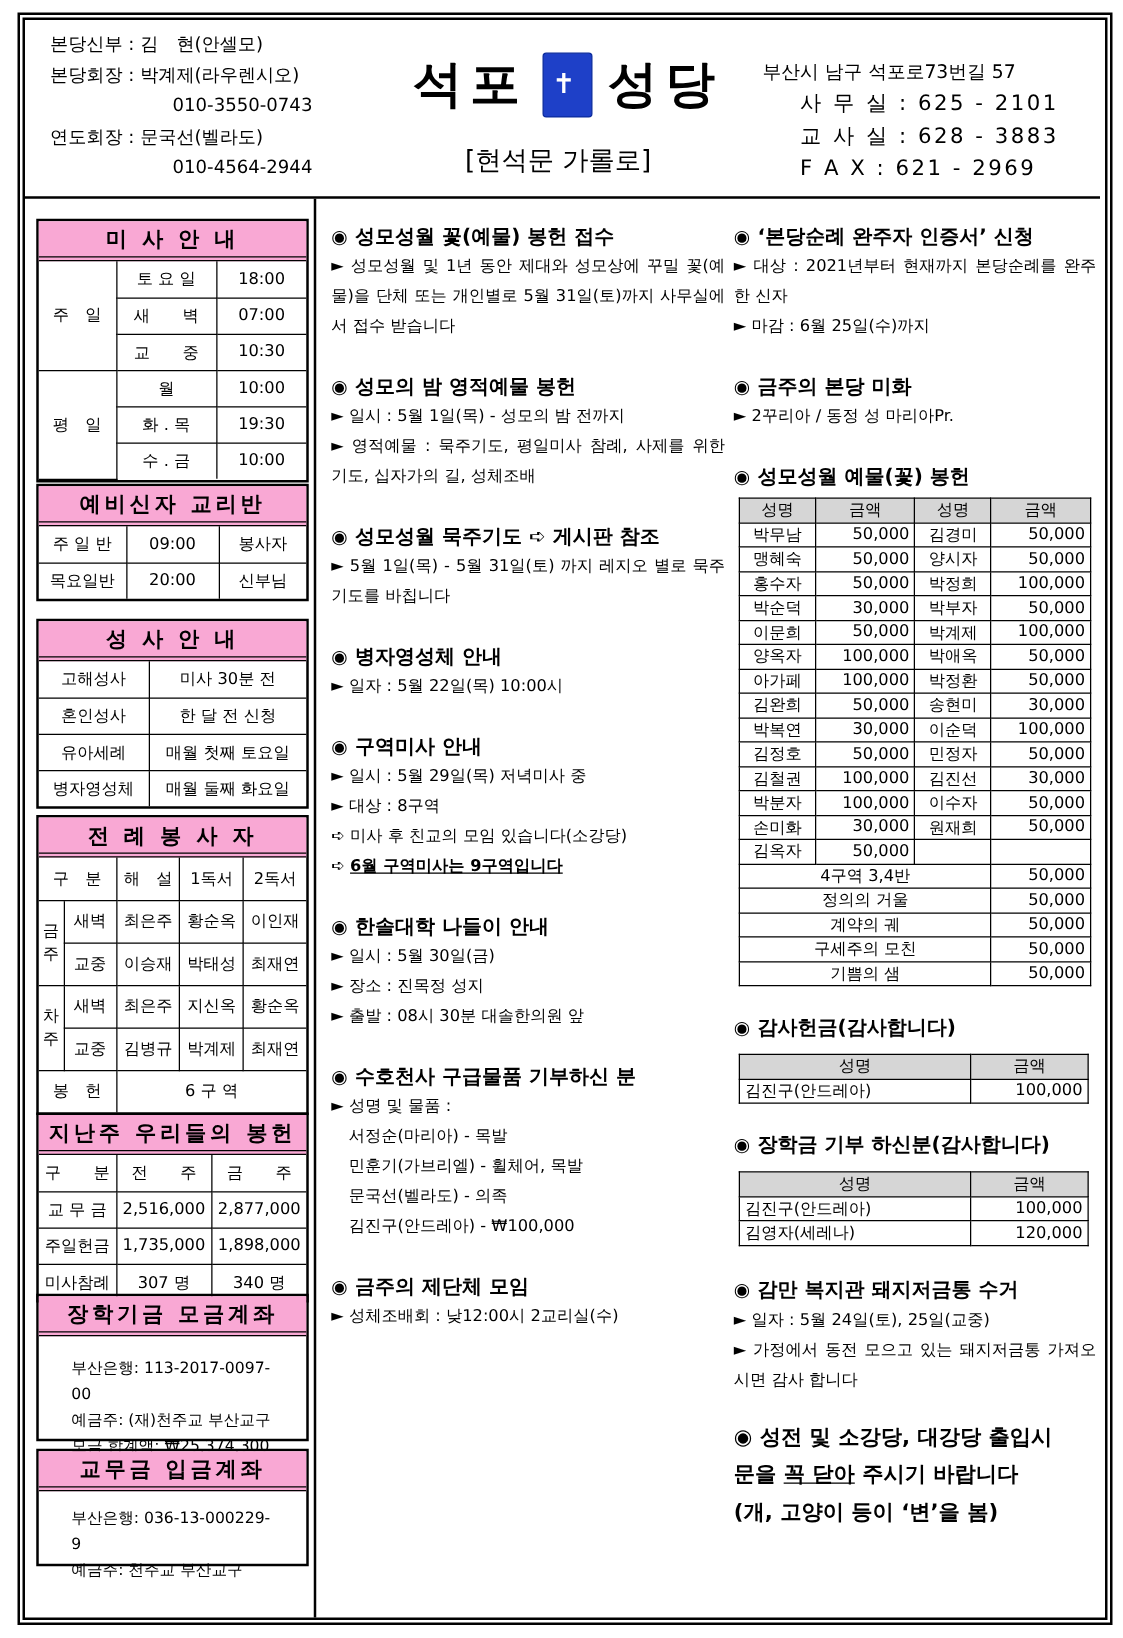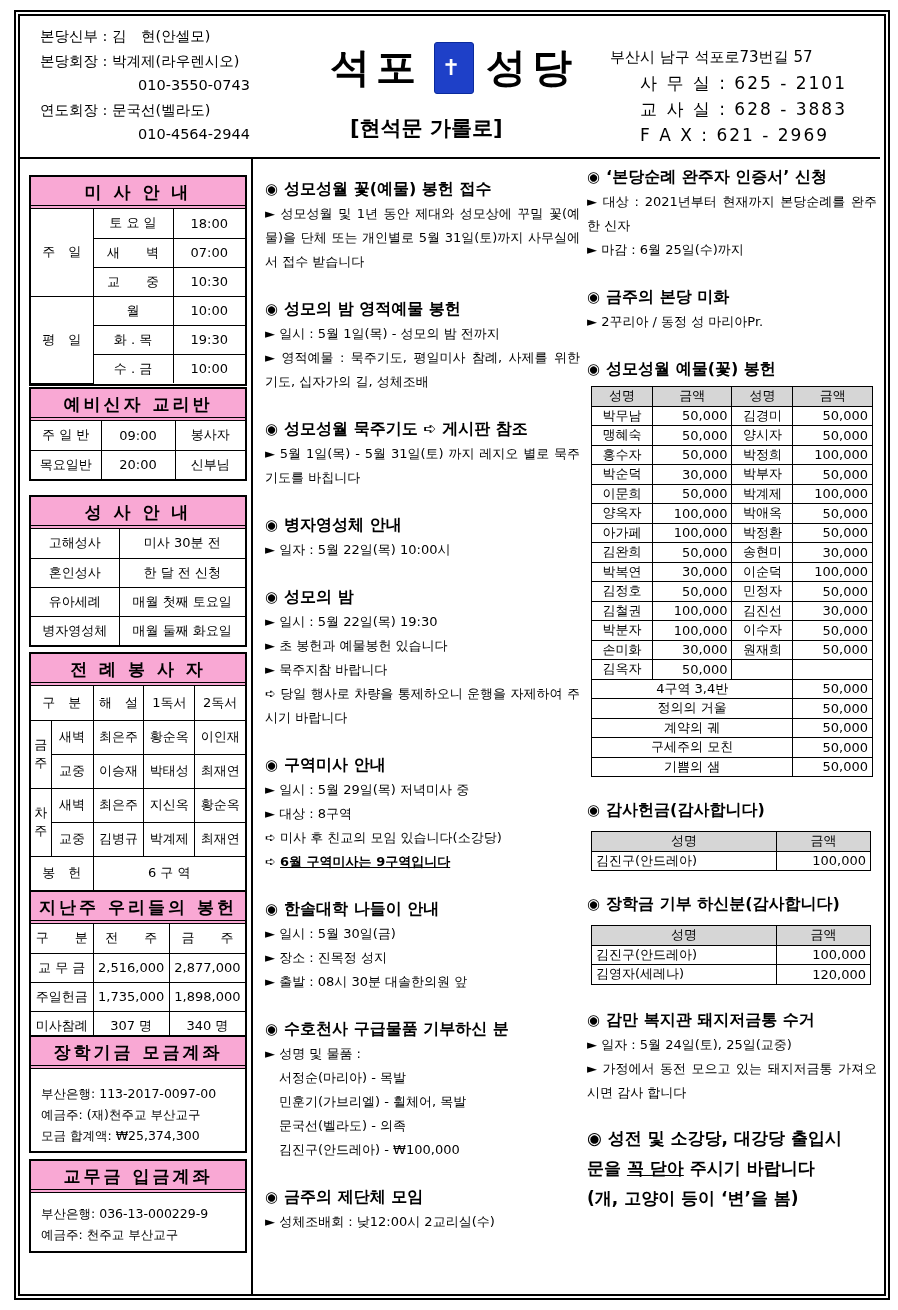--- a/index.html
+++ b/index.html
@@ -3,35 +3,35 @@
 <meta charset="utf-8">
 <style>
 *{box-sizing:border-box;margin:0;padding:0}
 body{width:898px;height:1310px;background:#fff;font-family:"DejaVu Sans",sans-serif;color:#000;position:relative;overflow:hidden}
 .frame{position:absolute;left:14px;top:10px;width:876px;height:1290px;border:5px double #000;border-width:6px}
 .header{position:absolute;left:0;top:0;width:860px;height:143px;border-bottom:2px solid #000}
 .hl{position:absolute;left:20px;top:8px;font-size:14.5px;line-height:24.5px;font-family:"DejaVu Sans",sans-serif}
 .hl .ph{padding-left:98px}
 .title{position:absolute;left:310px;top:24px;font-size:40px;font-weight:bold;letter-spacing:6px;display:flex;align-items:center;gap:12px}
 .logo{width:40px;height:52px;background:#1e40c8;border:1px solid #0a2a9c;display:flex;align-items:center;justify-content:center;color:#fff;font-size:22px;border-radius:3px}
-.subtitle{position:absolute;left:330px;top:98px;font-size:21px;font-weight:bold}
+.subtitle{position:absolute;left:352px;top:98px;font-size:21px;font-weight:normal}
 .hr{position:absolute;left:590px;top:28px;font-size:15px;line-height:26px}
 .hr .ph{font-size:17px;letter-spacing:2px;padding-left:30px}
 .left{position:absolute;left:0;top:143px;width:233px;height:1135px;border-right:2px solid #000}
 .mid{position:absolute;left:245px;top:160px;width:315px}
-.right{position:absolute;left:567px;top:148px;width:290px}
+.right{position:absolute;left:567px;top:160px;width:290px}
 .box{position:absolute;left:9px;width:218px;border:2.5px solid #000}
 .box .bh{background:#f9a8d4;text-align:center;font-weight:bold;font-size:17px;border-bottom:4px double #000;height:32px;line-height:30px;letter-spacing:3px}
 table{border-collapse:collapse;width:100%}
 .box td{border:1px solid #000;text-align:center;font-size:13px;height:29px}
 .box table tr:first-child td{border-top:0}
 .box td:first-child{border-left:0}
 .box td:last-child{border-right:0}
 .box tr:last-child td{border-bottom:0}
-.acct{font-size:12.5px;line-height:21px;padding:14px 10px}
+.acct{font-size:12.5px;line-height:21px;padding:14px 26px}
 .sec{margin-bottom:22px}
 .sh{font-size:16px;font-weight:bold;line-height:26px;white-space:nowrap}
 .sh .bul{font-size:15px;margin-right:6px}
 .ln{font-size:13px;line-height:24px;text-align:justify}
 .ind{padding-left:14px}
 .u{text-decoration:underline;font-weight:bold}
 .dt{width:282px;margin:4px 0 6px 4px}
 .dt td{border:1px solid #000;font-size:13px;height:19.5px;padding:0 4px}
 .dt th{background:#d6d6d6;border:1px solid #000;font-size:13px;font-weight:normal;height:19.5px}
 .r{text-align:right}.c{text-align:center}
@@ -236,27 +236,20 @@
       </div>
       <div class="sec">
         <div class="sh"><span class="bul">◉</span>성모성월 묵주기도 ➪ 게시판 참조</div>
         <div class="ln">► 5월 1일(목) - 5월 31일(토) 까지 레지오 별로 묵주기도를 바칩니다</div>
       </div>
       <div class="sec">
         <div class="sh"><span class="bul">◉</span>병자영성체 안내</div>
         <div class="ln">► 일자 : 5월 22일(목) 10:00시</div>
       </div>
       <div class="sec">
-        <div class="sh"><span class="bul">◉</span>성모의 밤</div>
-        <div class="ln">► 일시 : 5월 22일(목) 19:30</div>
-        <div class="ln">► 초 봉헌과 예물봉헌 있습니다</div>
-        <div class="ln">► 묵주지참 바랍니다</div>
-        <div class="ln">➪ 당일 행사로 차량을 통제하오니 운행을 자제하여 주시기 바랍니다</div>
-      </div>
-      <div class="sec">
         <div class="sh"><span class="bul">◉</span>구역미사 안내</div>
         <div class="ln">► 일시 : 5월 29일(목) 저녁미사 중</div>
         <div class="ln">► 대상 : 8구역</div>
         <div class="ln">➪ 미사 후 친교의 모임 있습니다(소강당)</div>
         <div class="ln">➪ <span class="u">6월 구역미사는 9구역입니다</span></div>
       </div>
       <div class="sec">
         <div class="sh"><span class="bul">◉</span>한솔대학 나들이 안내</div>
         <div class="ln">► 일시 : 5월 30일(금)</div>
         <div class="ln">► 장소 : 진목정 성지</div>

